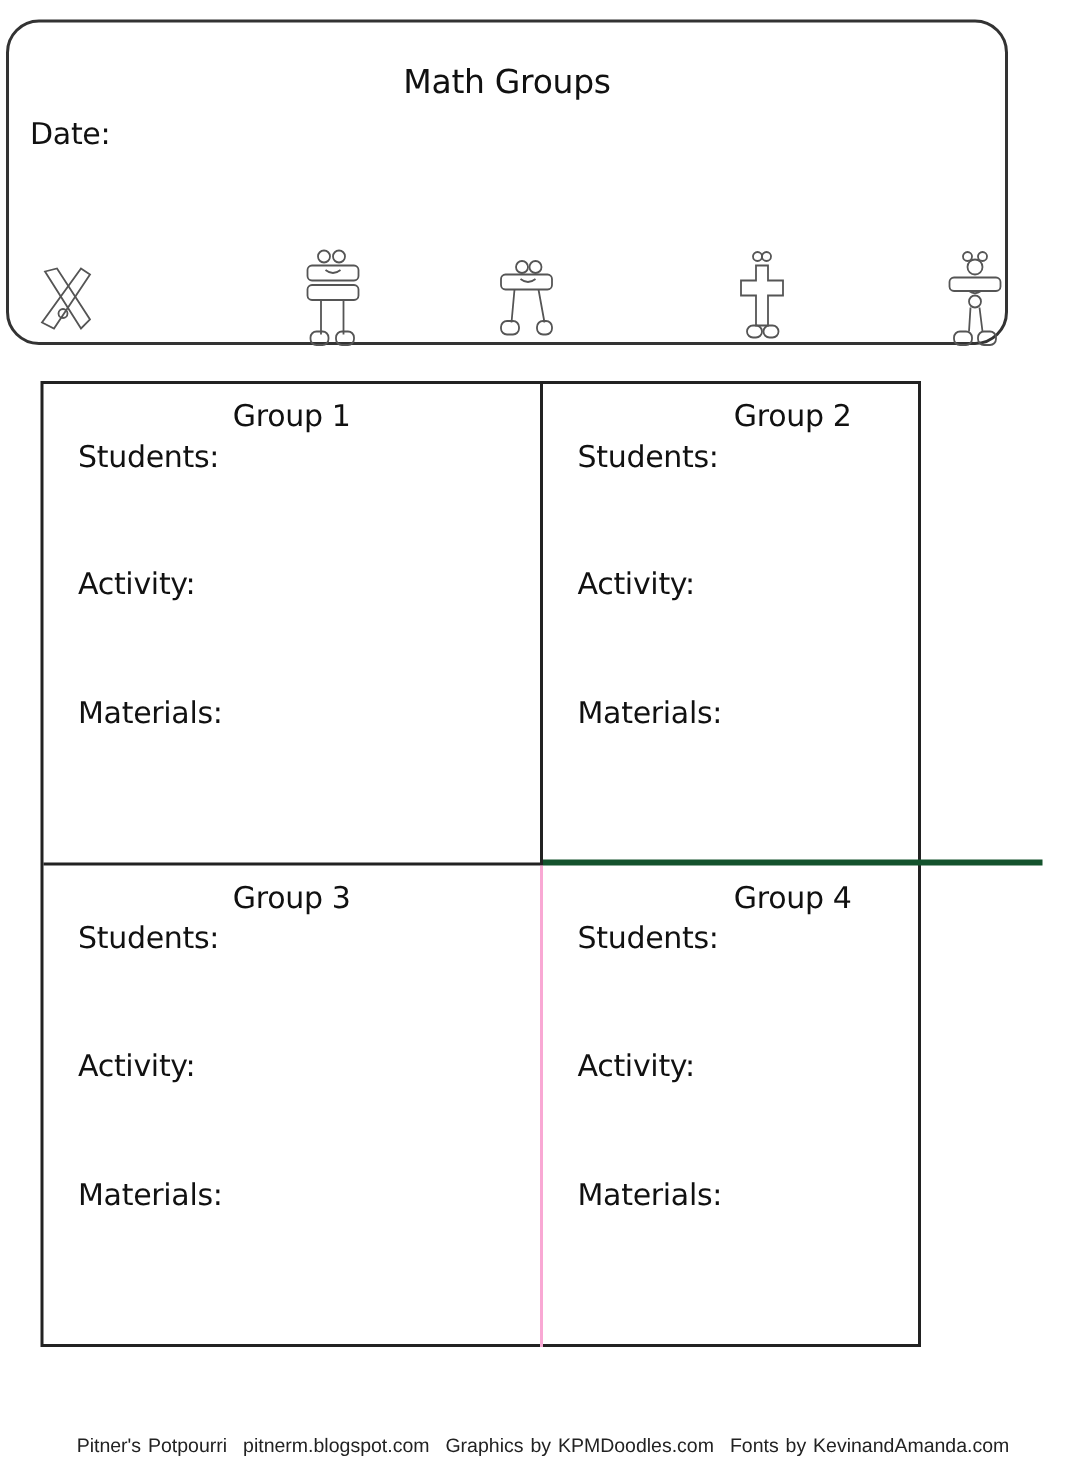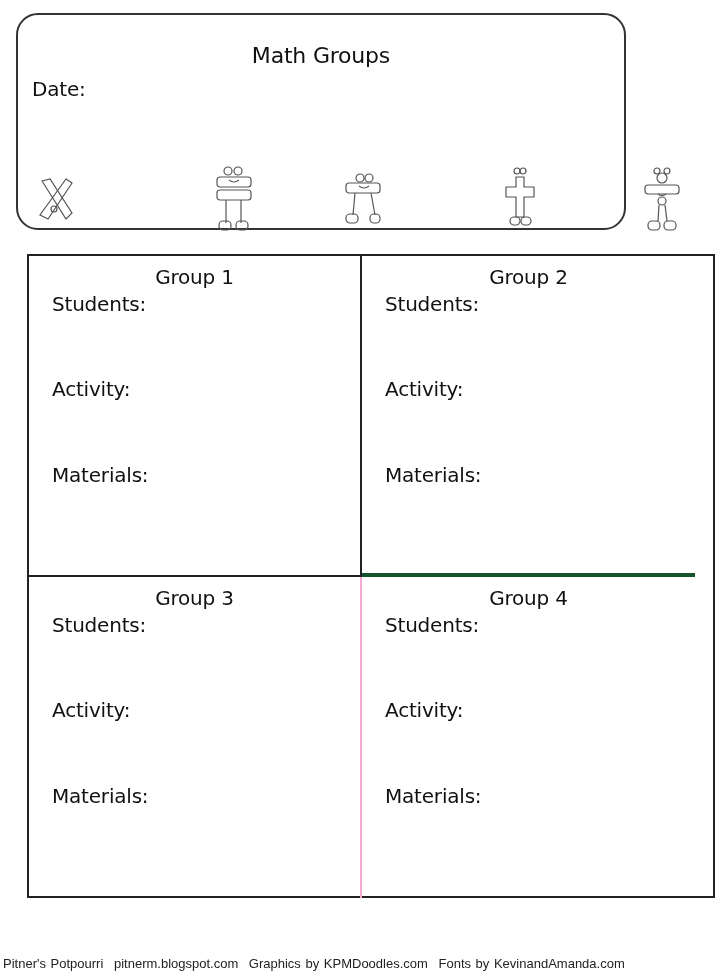--- a/index.html
+++ b/index.html
@@ -1,47 +1,47 @@
 <!DOCTYPE html>
 <html><head>
 <meta charset="utf-8">
 <style>
   html, body { margin: 0; padding: 0; background: #ffffff; }
   body { width: 724px; height: 979px; position: relative; overflow: hidden;
          font-family: "DejaVu Sans", sans-serif; color: #111; }
   .hand { font-family: "DejaVu Sans", sans-serif; font-weight: normal; letter-spacing: -0.2px; }
 
   .header-box {
-    position: absolute; left: 16px; top: 13px; width: 610px; height: 217px;
+    position: absolute; left: 4px; top: 13px; width: 668px; height: 217px;
     border: 2px solid #333; border-radius: 22px; box-sizing: border-box;
   }
   .title { position: absolute; left: 0; right: 0; top: 28px; text-align: center;
            font-size: 22px; }
   .label-date { position: absolute; left: 14px; top: 62px; font-size: 20px; }
   .label-skill { position: absolute; left: 14px; top: 95px; font-size: 20px; }
 
   .doodle { position: absolute; }
   .doodle svg { display: block; }
 
   .grid {
-    position: absolute; left: 27px; top: 254px; width: 688px; height: 644px;
+    position: absolute; left: 27px; top: 254px; width: 587px; height: 644px;
     border: 2px solid #222; box-sizing: border-box;
     display: grid; grid-template-columns: 333px 333px; grid-template-rows: 321px 321px;
   }
   .cell { position: relative; box-sizing: border-box; }
   .cell.c1 { border-right: 2px solid #222; border-bottom: 2px solid #222; }
   .cell.c2 { border-bottom: 4px solid #14532d; }
   .cell.c3 { border-right: 2px solid #f9a8d4; }
   .cell .gtitle { position: absolute; left: 0; right: 0; top: 9px; text-align: center; font-size: 20px; }
   .cell .field { position: absolute; left: 23px; font-size: 20px; }
   .cell .f-students { top: 36px; }
   .cell .f-activity { top: 121px; }
   .cell .f-materials { top: 207px; }
 
-  .footer { position: absolute; left: 0; right: 0; top: 956px; text-align: left;
+  .footer { position: absolute; left: 0; right: 0; top: 956px; text-align: center;
             font-family: "Liberation Sans", sans-serif; font-size: 13px; color: #222;
             word-spacing: 1px; }
   .footer span { margin: 0 3px; }
 </style>
 </head>
 <body>
 
 <div class="header-box">
   <div class="title hand">Math Groups</div>
   <div class="label-date hand">Date:</div>

